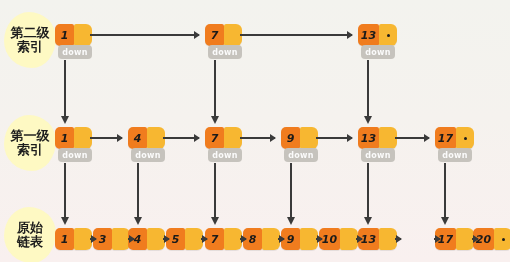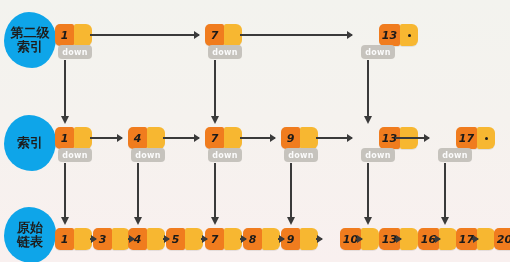--- a/index.html
+++ b/index.html
@@ -8,21 +8,21 @@
     background:linear-gradient(180deg,#f3f3ee 0%,#f5f2ee 45%,#f9f0ef 100%);
     font-family:"DejaVu Sans","Liberation Sans",sans-serif;
     overflow:hidden;
   }
   #stage{position:relative;width:510px;height:262px;}
 
   
   .row-label{
     position:absolute;
     width:52px;height:56px;
-    background:#0ea5e9;
+    background:#fef9c3;
     border-radius:48% 52% 46% 54% / 52% 46% 54% 48%;
     display:flex;flex-direction:column;
     align-items:center;justify-content:center;
     color:#1d1d1d;
     font-family:"DejaVu Sans","Liberation Sans",sans-serif;
     font-size:13px;font-weight:700;line-height:1.08;
     letter-spacing:0px;
     text-align:center;
   }
   .row-label span{display:block;white-space:nowrap;}
@@ -38,21 +38,21 @@
     display:flex;align-items:center;justify-content:center;
     box-shadow:0 1px 0 rgba(0,0,0,.08);
   }
   .node .ptr{
     width:18px;height:22px;
     background:#f7b731;
     border-radius:2px 6px 6px 2px;
     display:flex;align-items:center;justify-content:center;
     box-shadow:0 1px 0 rgba(0,0,0,.08);
   }
-  .node.wide .val{width:21px;margin-left:21px;}
+  .node.wide .val{width:21px;}
   .node .ptr .dot{
     width:3px;height:3px;border-radius:50%;
     background:#1d1d1d;display:none;
   }
   .node.tail .ptr .dot{display:block;}
 
   
   .downtag{
     position:absolute;
     top:21px;left:3px;
@@ -106,20 +106,21 @@
     <div class="node tail wide" style="left: 358px; top: 24px;">
       <div class="val">13</div>
       <div class="ptr">
         <div class="dot"></div>
       </div>
       <div class="downtag">down</div>
     </div>
     <div class="harrow" style="left: 90px; width: 109px; top: 34px;"></div>
     <div class="harrow" style="left: 240px; width: 112px; top: 34px;"></div>
     <div class="row-label" style="left: 4px; top: 115px;">
+      <span>第一级</span>
       <span>索引</span>
     </div>
     <div class="node" style="left: 55px; top: 127px;">
       <div class="val">1</div>
       <div class="ptr"></div>
       <div class="downtag">down</div>
     </div>
     <div class="node" style="left: 128px; top: 127px;">
       <div class="val">4</div>
       <div class="ptr"></div>
@@ -183,24 +184,20 @@
     <div class="node" style="left: 281px; top: 228px;">
       <div class="val">9</div>
       <div class="ptr"></div>
     </div>
     <div class="node wide" style="left: 319px; top: 228px; justify-content: flex-end;">
       <div class="val">10</div>
       <div class="ptr"></div>
     </div>
     <div class="node wide" style="left: 358px; top: 228px;">
       <div class="val">13</div>
-      <div class="ptr"></div>
-    </div>
-    <div class="node wide" style="left: 397px; top: 228px;">
-      <div class="val">16</div>
       <div class="ptr"></div>
     </div>
     <div class="node wide" style="left: 435px; top: 228px;">
       <div class="val">17</div>
       <div class="ptr"></div>
     </div>
     <div class="node tail wide" style="left: 473px; top: 228px;">
       <div class="val">20</div>
       <div class="ptr">
         <div class="dot"></div>

